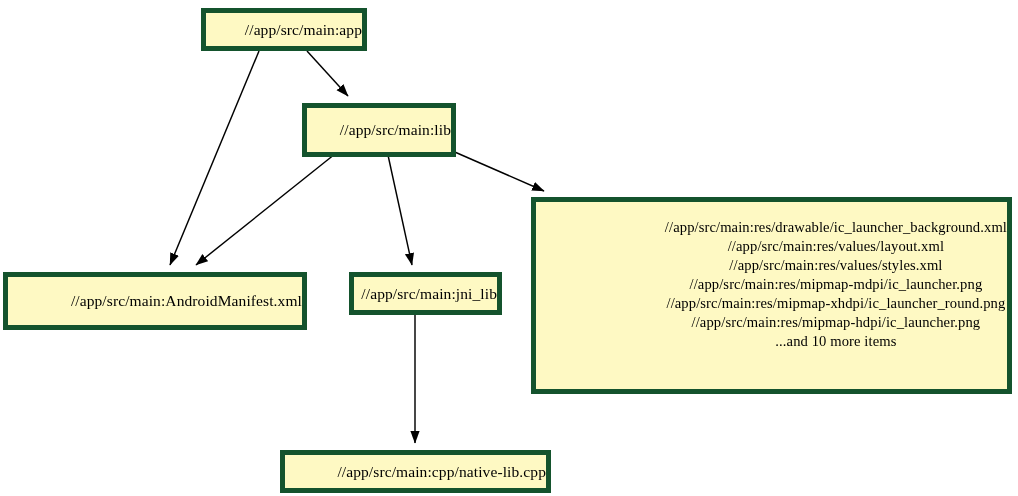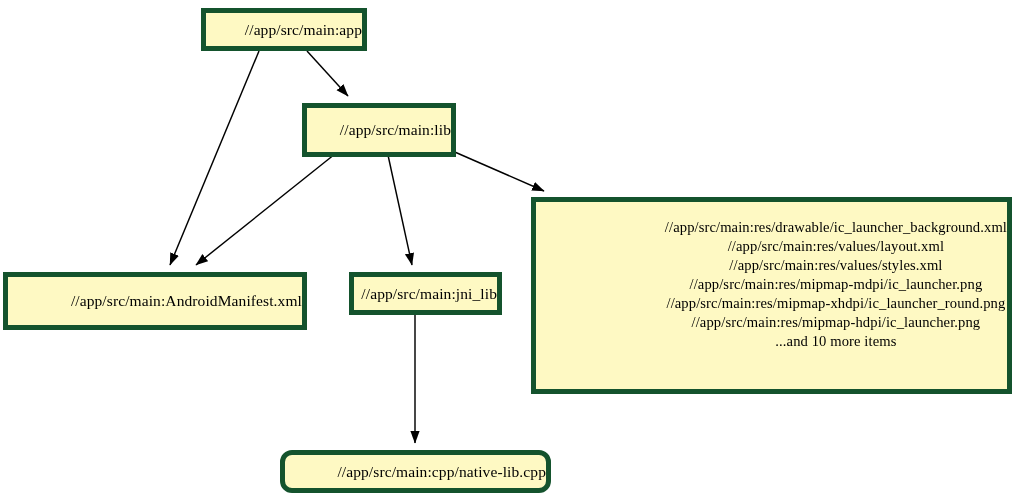--- a/index.html
+++ b/index.html
@@ -106,17 +106,17 @@
         <span class="ln">//app/src/main:res/drawable/ic_launcher_background.xml</span>
         <span class="ln">//app/src/main:res/values/layout.xml</span>
         <span class="ln">//app/src/main:res/values/styles.xml</span>
         <span class="ln">//app/src/main:res/mipmap-mdpi/ic_launcher.png</span>
         <span class="ln">//app/src/main:res/mipmap-xhdpi/ic_launcher_round.png</span>
         <span class="ln">//app/src/main:res/mipmap-hdpi/ic_launcher.png</span>
         <span class="ln">...and 10 more items</span>
       </span>
   </div>
 
-  <div class="node" style="left:280px; top:450px; width:271px; height:43px;border-radius:12px;">
+  <div class="node" style="left:280px; top:450px; width:271px; height:43px;">
     <span class="node-label">//app/src/main:cpp/native-lib.cpp</span>
   </div>
 
 </div>
 
 </body></html>

